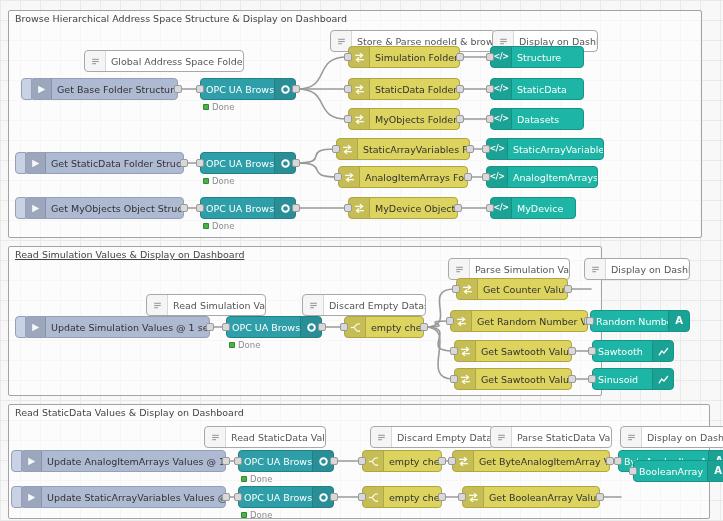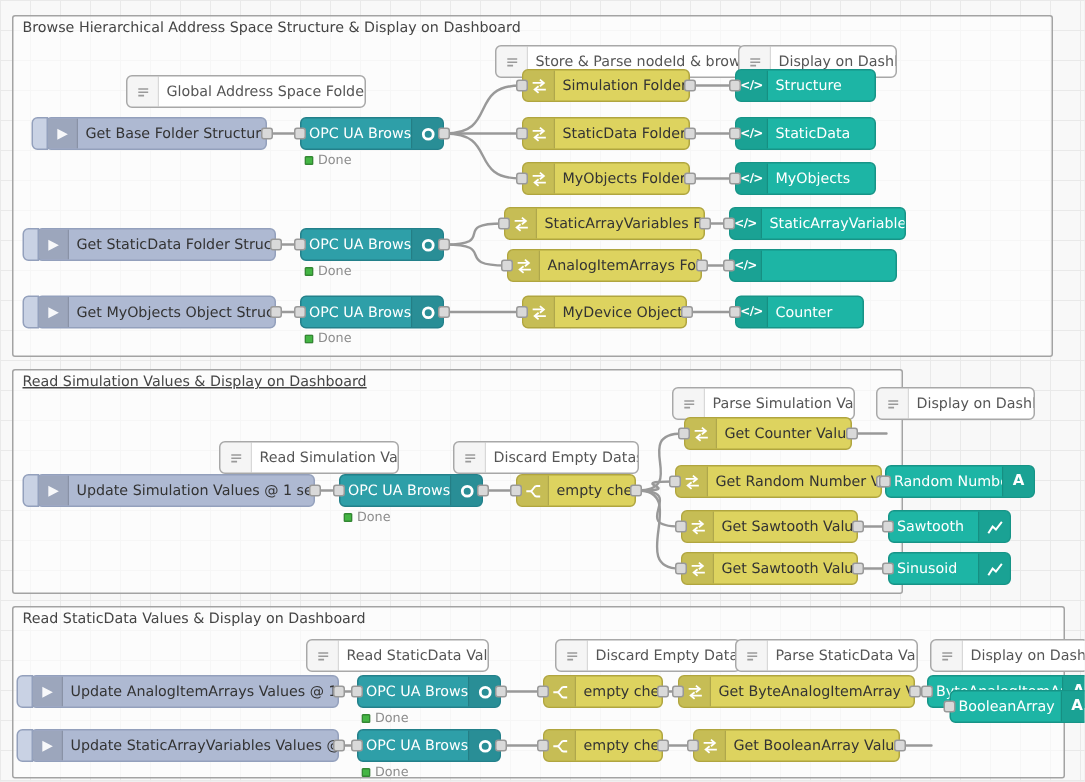--- a/index.html
+++ b/index.html
@@ -198,21 +198,21 @@
       <div class="icon left">
         <span class="glyph">&lt;/&gt;</span>
       </div>
       <div class="label">StaticData</div>
       <span class="port in"></span>
     </div>
     <div class="node ui" style="left: 490px; top: 108px; width: 94px; background: rgb(29, 181, 165); border-color: rgb(23, 148, 135); color: rgb(255, 255, 255);">
       <div class="icon left">
         <span class="glyph">&lt;/&gt;</span>
       </div>
-      <div class="label">MyObjects</div>
+      <div class="label">Datasets</div>
       <span class="port in"></span>
     </div>
     <div class="node inject" style="left: 24px; top: 152px; width: 160px; background: rgb(174, 185, 210); border-color: rgb(147, 160, 188); color: rgb(51, 51, 51);">
       <div class="icon left">
         <svg viewBox="0 0 10 10">
           <path d="M2 1.6 L8.4 5 L2 8.4 Z" fill="rgba(255,255,255,0.92)"></path>
         </svg>
       </div>
       <div class="label">Get StaticData Folder Structure °</div>
       <div class="inject-button" style="background: rgb(201, 210, 228); border-color: rgb(147, 160, 188);"></div>
@@ -262,20 +262,21 @@
       <div class="icon left">
         <span class="glyph">&lt;/&gt;</span>
       </div>
       <div class="label">StaticArrayVariables</div>
       <span class="port in"></span>
     </div>
     <div class="node ui" style="left: 486px; top: 166px; width: 112px; background: rgb(29, 181, 165); border-color: rgb(23, 148, 135); color: rgb(255, 255, 255);">
       <div class="icon left">
         <span class="glyph">&lt;/&gt;</span>
       </div>
+      <div class="label">AnalogItemArrays</div>
       <span class="port in"></span>
     </div>
     <div class="node inject" style="left: 24px; top: 197px; width: 160px; background: rgb(174, 185, 210); border-color: rgb(147, 160, 188); color: rgb(51, 51, 51);">
       <div class="icon left">
         <svg viewBox="0 0 10 10">
           <path d="M2 1.6 L8.4 5 L2 8.4 Z" fill="rgba(255,255,255,0.92)"></path>
         </svg>
       </div>
       <div class="label">Get MyObjects Object Structure °</div>
       <div class="inject-button" style="background: rgb(201, 210, 228); border-color: rgb(147, 160, 188);"></div>
@@ -305,21 +306,21 @@
         </svg>
       </div>
       <div class="label">MyDevice Object</div>
       <span class="port in"></span>
       <span class="port out"></span>
     </div>
     <div class="node ui" style="left: 490px; top: 197px; width: 86px; background: rgb(29, 181, 165); border-color: rgb(23, 148, 135); color: rgb(255, 255, 255);">
       <div class="icon left">
         <span class="glyph">&lt;/&gt;</span>
       </div>
-      <div class="label">Counter</div>
+      <div class="label">MyDevice</div>
       <span class="port in"></span>
     </div>
     <div class="node comment" style="left: 448px; top: 258px; width: 122px; background: rgb(255, 255, 255); border-color: rgb(168, 168, 168); color: rgb(85, 85, 85);">
       <div class="icon left">
         <svg viewBox="0 0 10 10" fill="none" stroke="#9a9a9a" stroke-width="1">
           <path d="M2 3 H8"></path>
           <path d="M2 5 H8"></path>
           <path d="M2 7 H5.5"></path>
         </svg>
       </div>

